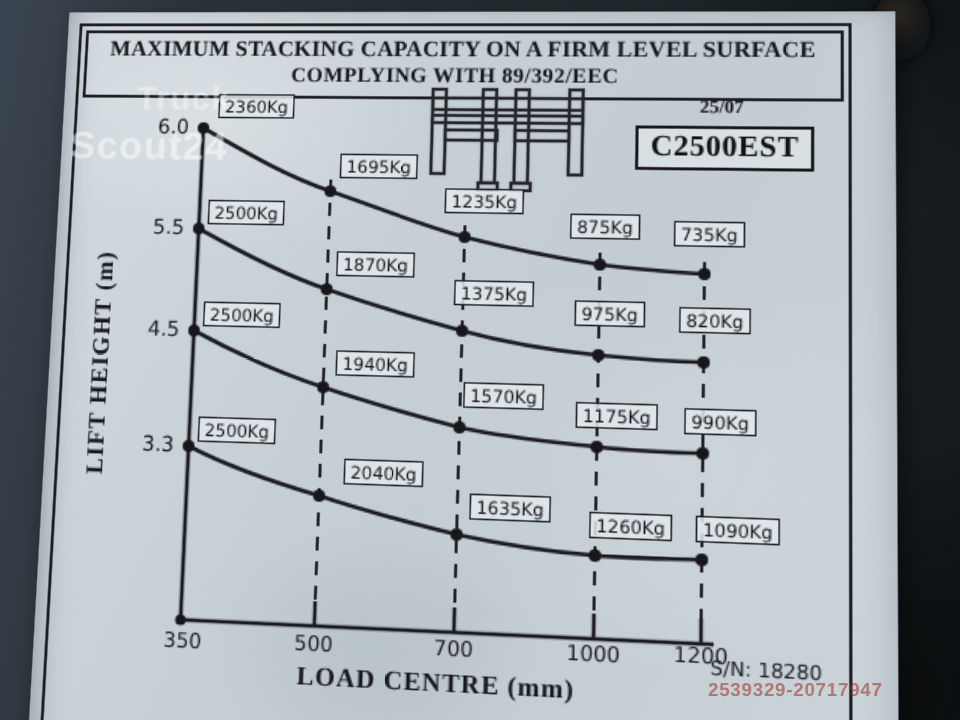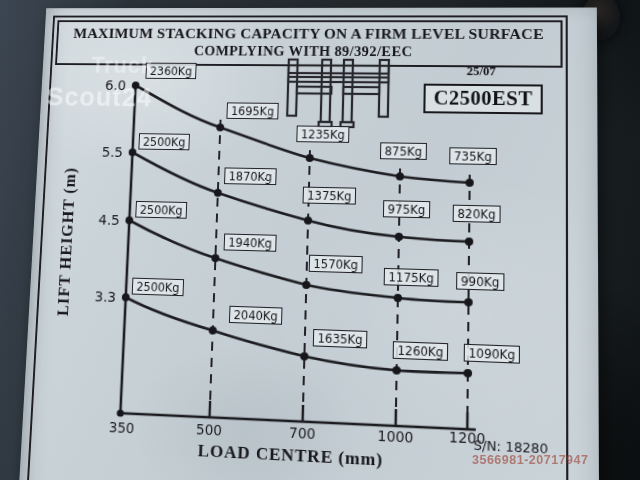--- a/index.html
+++ b/index.html
@@ -206,13 +206,13 @@
   <div class="xtick" style="left:416px;top:415px">1200</div>
 
   <div class="xlabel">LOAD CENTRE (mm)</div>
   <div class="ylabel">LIFT HEIGHT (m)</div>
   <div class="serial">S/N: 18280</div>
 
   <div class="wm1">Truck</div>
   <div class="wm2">Scout24</div>
 </div>
 
-<div class="wmid">3566981-20717947</div>
+<div class="wmid">2539329-20717947</div>
 
 </body></html>

